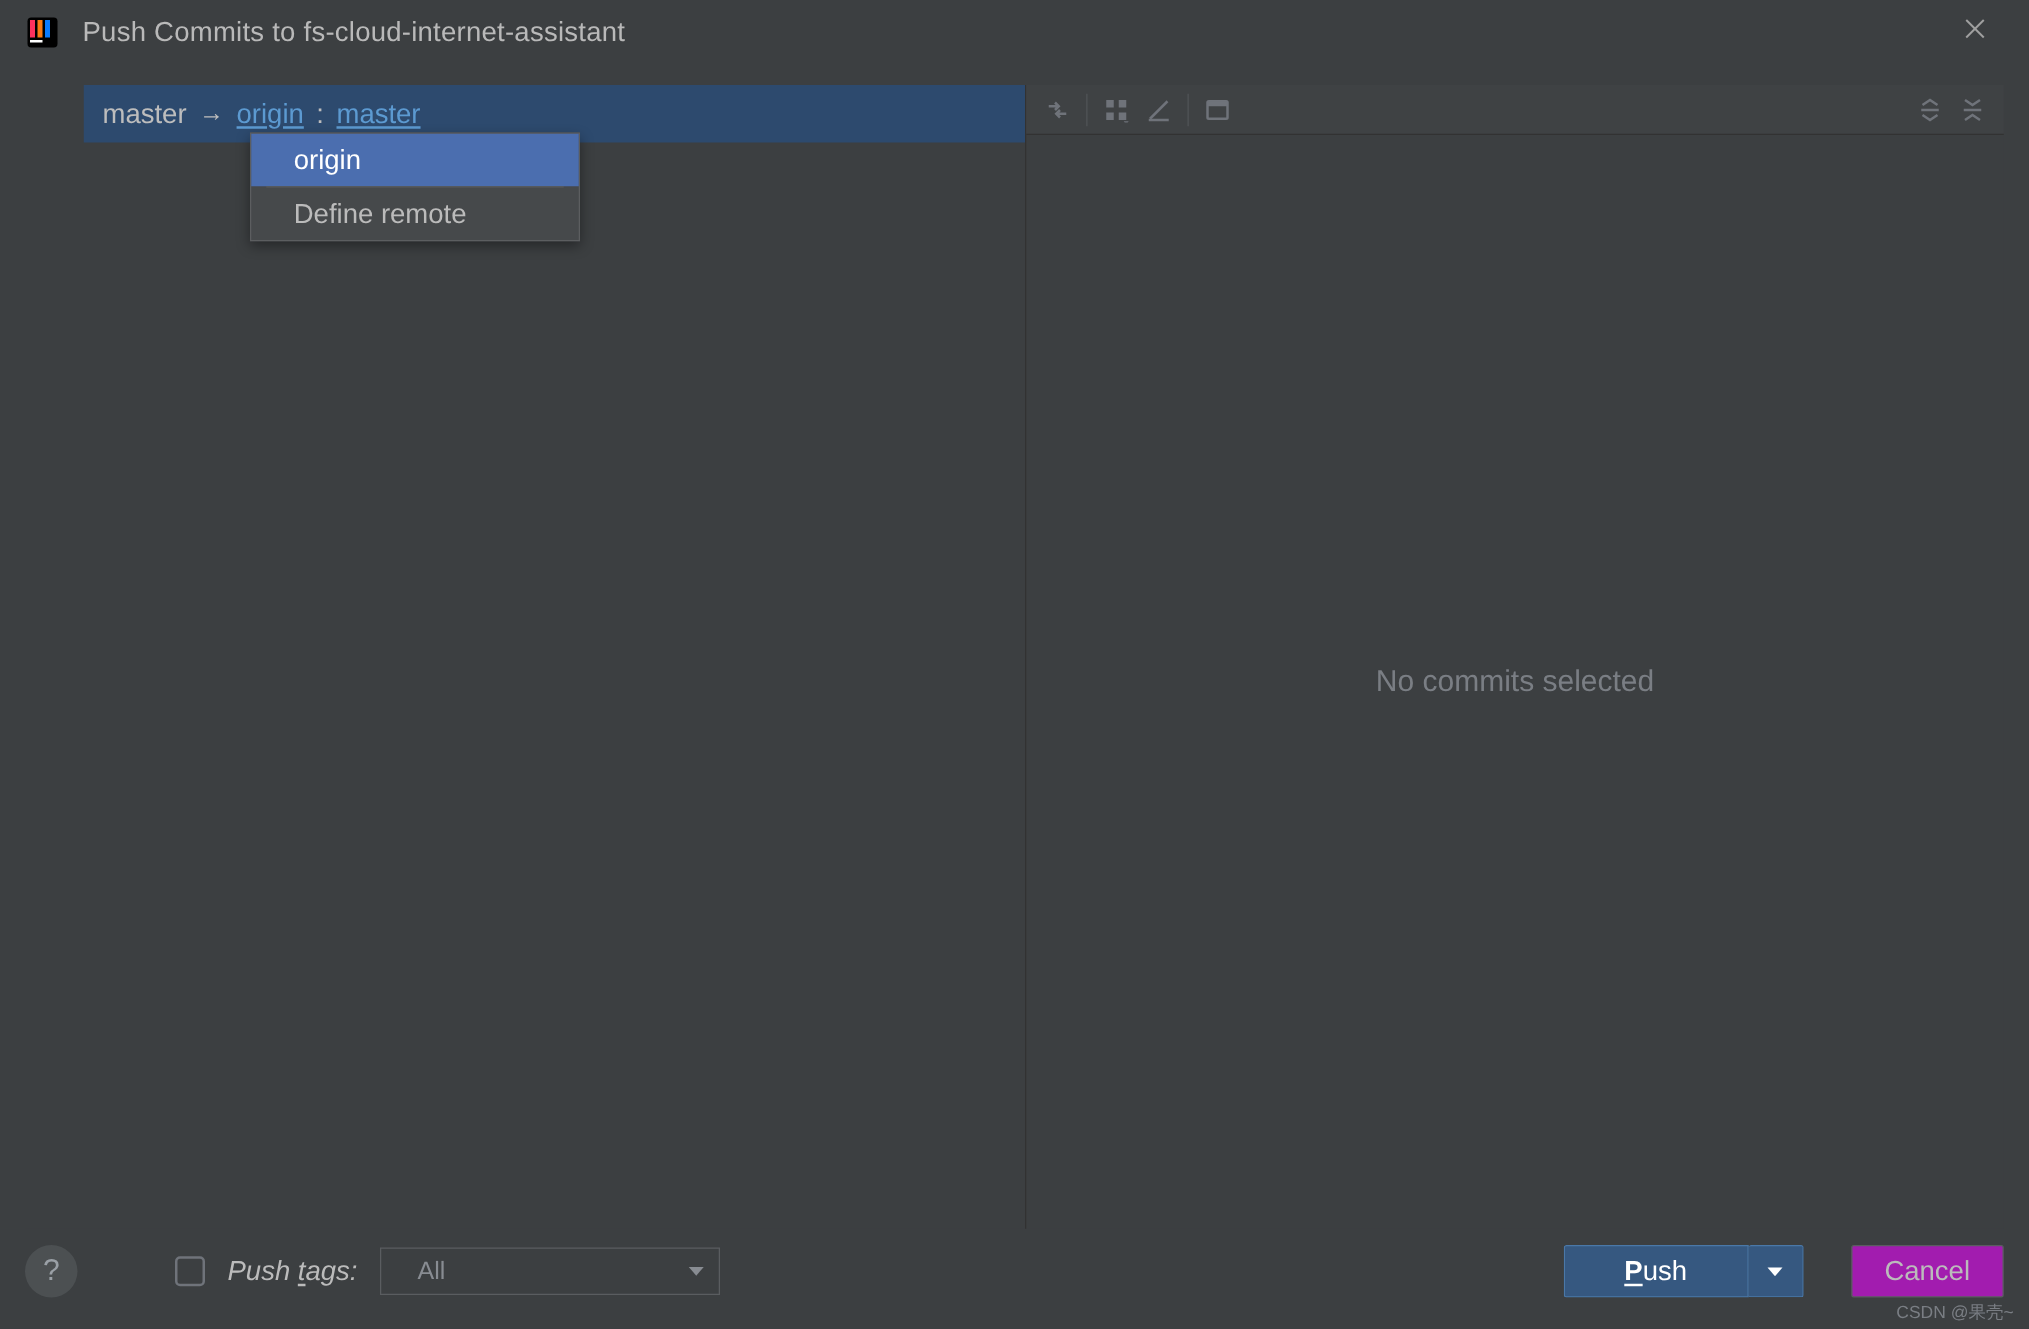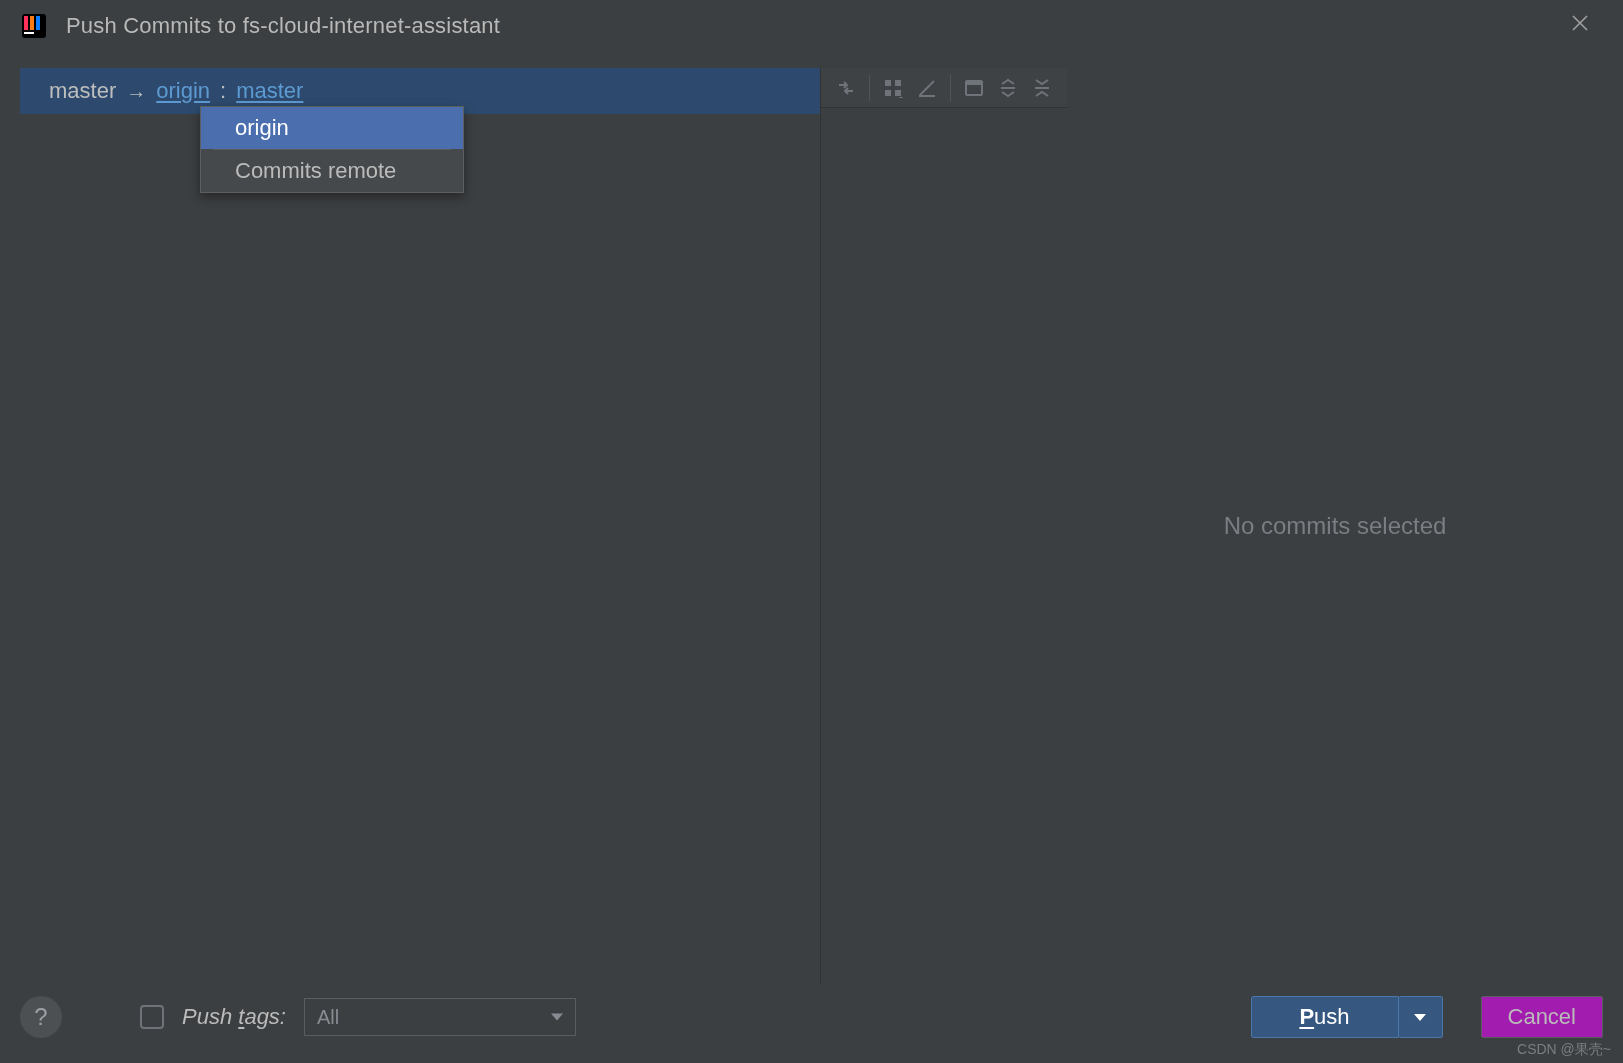--- a/index.html
+++ b/index.html
@@ -55,33 +55,34 @@
   .left-pane {
     width: 800px;
     background: #3c3f41;
     position: relative;
   }
   .right-pane {
     flex: 1;
     background: #3c3f41;
     border-left: 1px solid #323232;
     display: flex;
-    flex-direction: row;
+    flex-direction: column;
   }
 
   
   .branch-bar {
     background: #2d4a6e;
     color: #bbbbbb;
     height: 46px;
     display: flex;
     align-items: center;
-    padding-left: 29px;
+    padding-left: 15px;
     font-size: 22px;
     gap: 10px;
+    margin-left: 47px;
   }
   .branch-bar .local  { color: #bdbdbd; }
   .branch-bar .arrow  { color: #bdbdbd; font-size: 20px; }
   .branch-bar .link   { color: #5c9ad1; text-decoration: underline; text-underline-offset: 3px; cursor: default; }
   .branch-bar .colon  { color: #bdbdbd; }
 
   
   .remote-dropdown {
     position: absolute;
     top: 38px;
@@ -174,21 +175,21 @@
     color: #bbbbbb;
     font-style: italic;
   }
   .push-tags-label .ul { text-decoration: underline; text-underline-offset: 3px; }
   .select {
     width: 272px; height: 38px;
     border: 1px solid #5a5d60;
     background: #3c3f41;
     display: flex;
     align-items: center;
-    padding: 0 12px;
+    padding: 0 29px;
     font-size: 20px;
     color: #888c92;
     position: relative;
     cursor: default;
   }
   .select .caret {
     position: absolute;
     right: 12px;
     top: 50%;
     transform: translateY(-50%);
@@ -283,21 +284,21 @@
       <span class="local">master</span>
       <span class="arrow">→</span>
       <span class="link">origin</span>
       <span class="colon">:</span>
       <span class="link">master</span>
     </div>
 
     <div class="remote-dropdown">
       <div class="item selected">origin</div>
       <div class="divider"></div>
-      <div class="item">Commits remote</div>
+      <div class="item">Define remote</div>
     </div>
   </div>
 
   <div class="right-pane">
     <div class="right-toolbar">
       <div class="tb-btn">
         <svg width="20" height="20" viewBox="0 0 20 20" stroke="#6f737a" stroke-width="2" fill="none">
           <path d="M3 7 L10 7 M8 4 L11 7 L8 10"></path>
           <path d="M17 13 L10 13 M12 10 L9 13 L12 16"></path>
         </svg>

